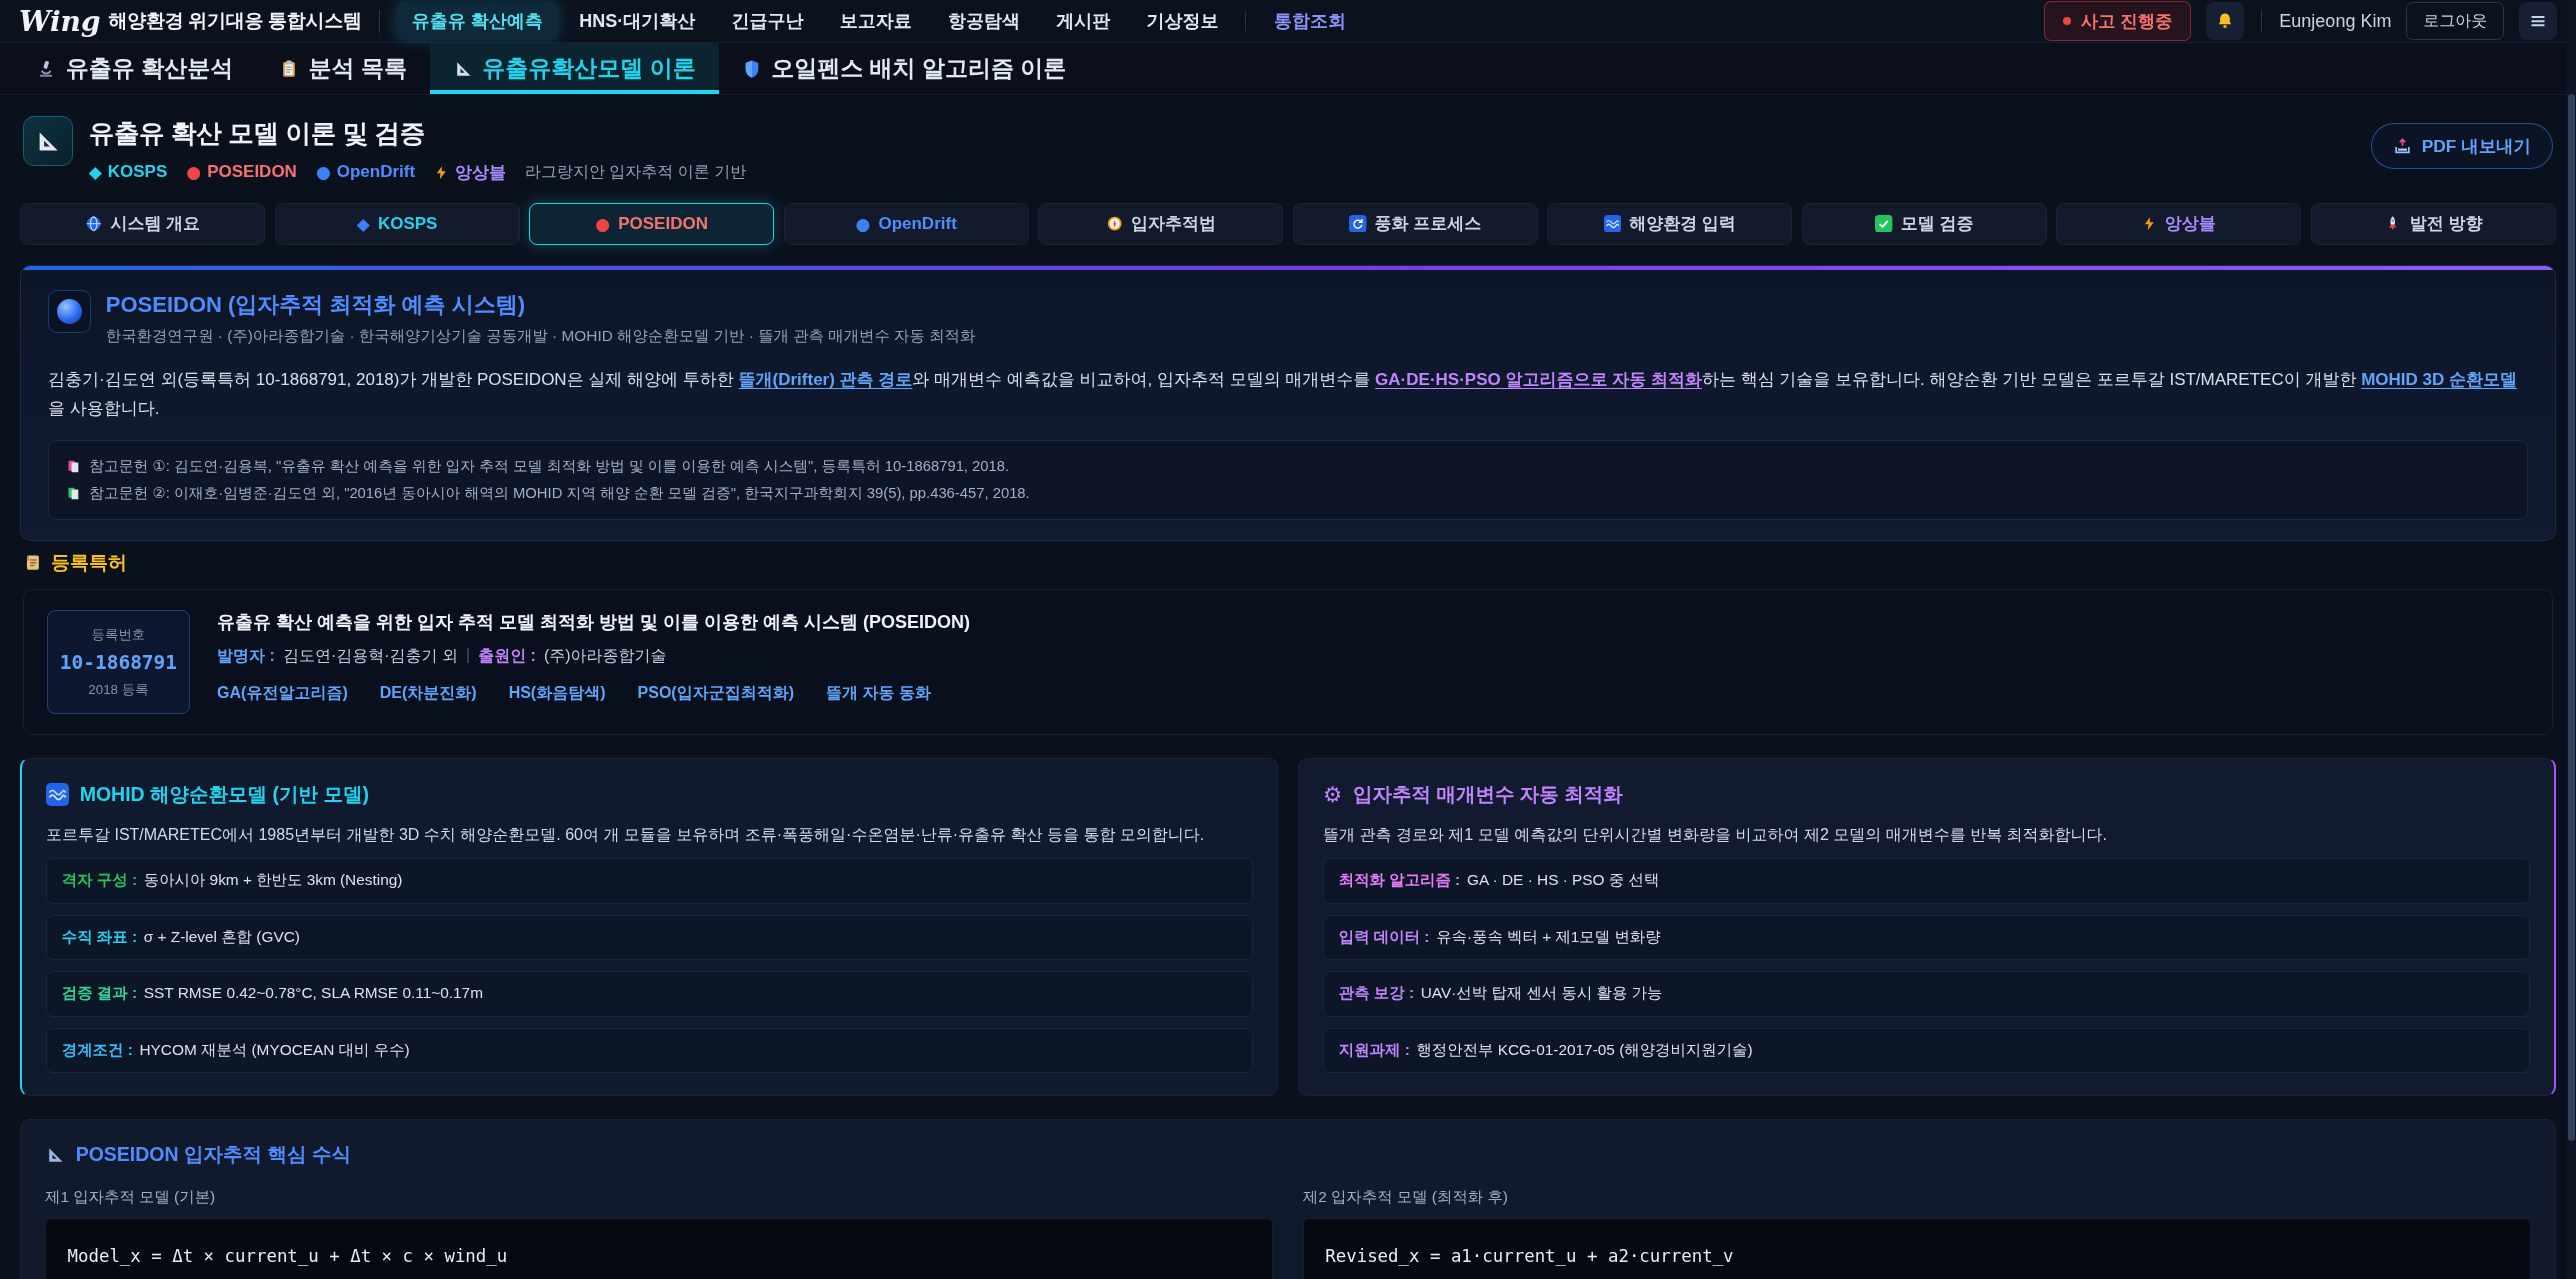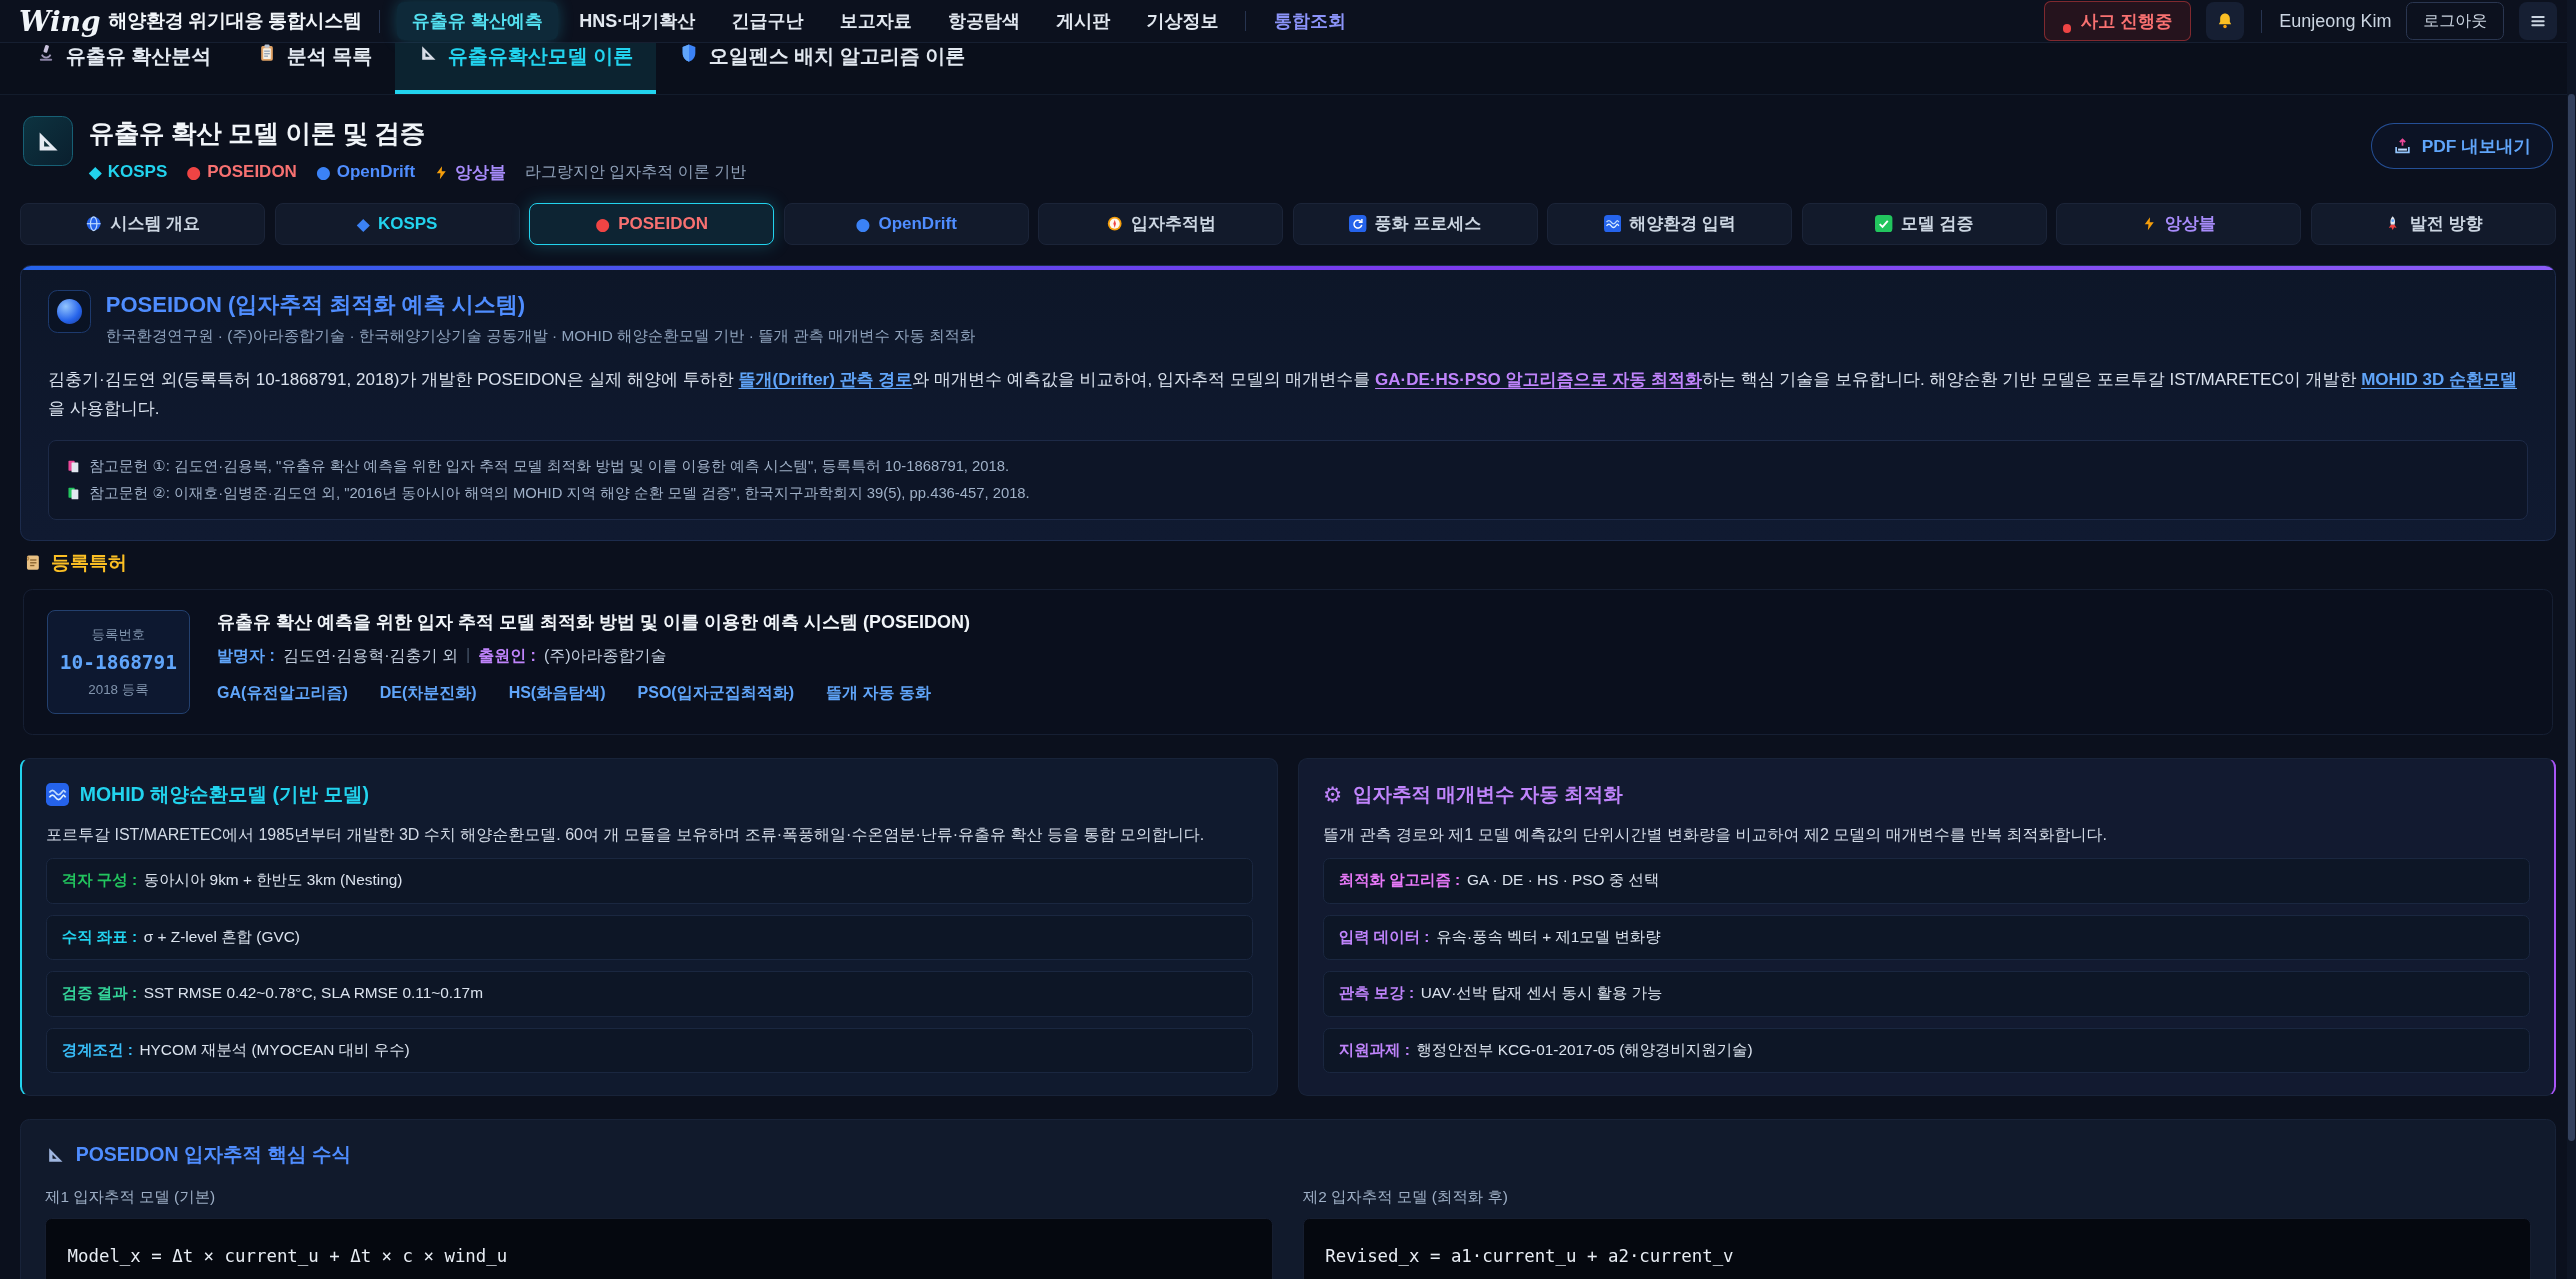--- a/index.html
+++ b/index.html
@@ -17,31 +17,31 @@
   .logo { font-family:"DejaVu Serif","Liberation Serif",serif; font-style:italic; font-weight:700;
     font-size:28px; color:#f1f5f9; margin-right:8px; }
   .brand { font-size:19px; font-weight:700; color:#f1f5f9; letter-spacing:-0.3px; }
   .vdiv { width:0.7px; height:23px; background:#273450; margin:0 17.4px; }
   .nav { display:flex; align-items:center; gap:6.7px; }
   .nav-item { font-size:18px; font-weight:600; color:#e2e8f0; padding:7.4px 14.8px; border-radius:6.7px; cursor:pointer; white-space:nowrap; }
   .nav-item.active { color:#53e0f0; background:rgba(34,211,238,0.13); box-shadow:0 0 14.8px rgba(34,211,238,0.25); }
   .nav-item.accent { color:#8b93f8; border:0.7px solid rgba(99,102,241,0.0); }
   .nav-sep { width:0.7px; height:20px; background:#273450; margin:0 5.4px; }
   .topbar-right { margin-left:auto; display:flex; align-items:center; gap:14.8px; }
-  .incident { display:flex; align-items:flex-end; gap:9.4px; padding:7.4px 17.4px; border-radius:6.7px;
+  .incident { display:flex; align-items:center; gap:9.4px; padding:7.4px 17.4px; border-radius:6.7px;
     border:0.7px solid rgba(239,68,68,0.45); background:rgba(127,29,29,0.22); color:#f87171;
     font-size:17.4px; font-weight:700; }
   .incident .dot { width:8.7px; height:8.7px; border-radius:50%; background:#ef4444; }
   .sq-btn { width:38px; height:38px; border-radius:8px; background:#161f33; display:flex; align-items:center; justify-content:center; cursor:pointer; }
   .user-name { font-size:18px; color:#cbd5e1; }
   .logout-btn { font-size:16px; color:#cbd5e1; border:0.7px solid #2a3650; border-radius:6.7px; padding:7.4px 16px; background:transparent; cursor:pointer; }
 
   
   .subtabs { height:52px; background:#0a0f1b; border-bottom:1.3px solid #131c2c; display:flex; align-items:stretch; padding-left:13.4px; }
-  .subtab { display:flex; align-items:flex-start; gap:9.4px; padding:0 23px; font-size:20px; font-weight:700; color:#e2e8f0; cursor:pointer; }
+  .subtab { display:flex; align-items:center; gap:9.4px; padding:0 23px; font-size:23px; font-weight:700; color:#e2e8f0; cursor:pointer; }
   .subtab.active { background:#0c2330; color:#22d3ee; box-shadow:inset 0 -4px 0 #22d3ee; }
 
   
   .main { padding:16px 20px 0 20px; background:#0b101d; }
 
   .page-head { display:flex; align-items:flex-start; justify-content:space-between; padding:5.4px 2.7px 0 2.7px; }
   .page-head-left { display:flex; gap:16px; }
   .page-icon { width:50px; height:50px; border-radius:10.7px; background:linear-gradient(135deg,#0d3340,#0a1f2e);
     border:0.7px solid #176075; display:flex; align-items:center; justify-content:center; }
   .page-title { font-size:25.5px; font-weight:800; color:#f1f5f9; letter-spacing:-0.3px; }

